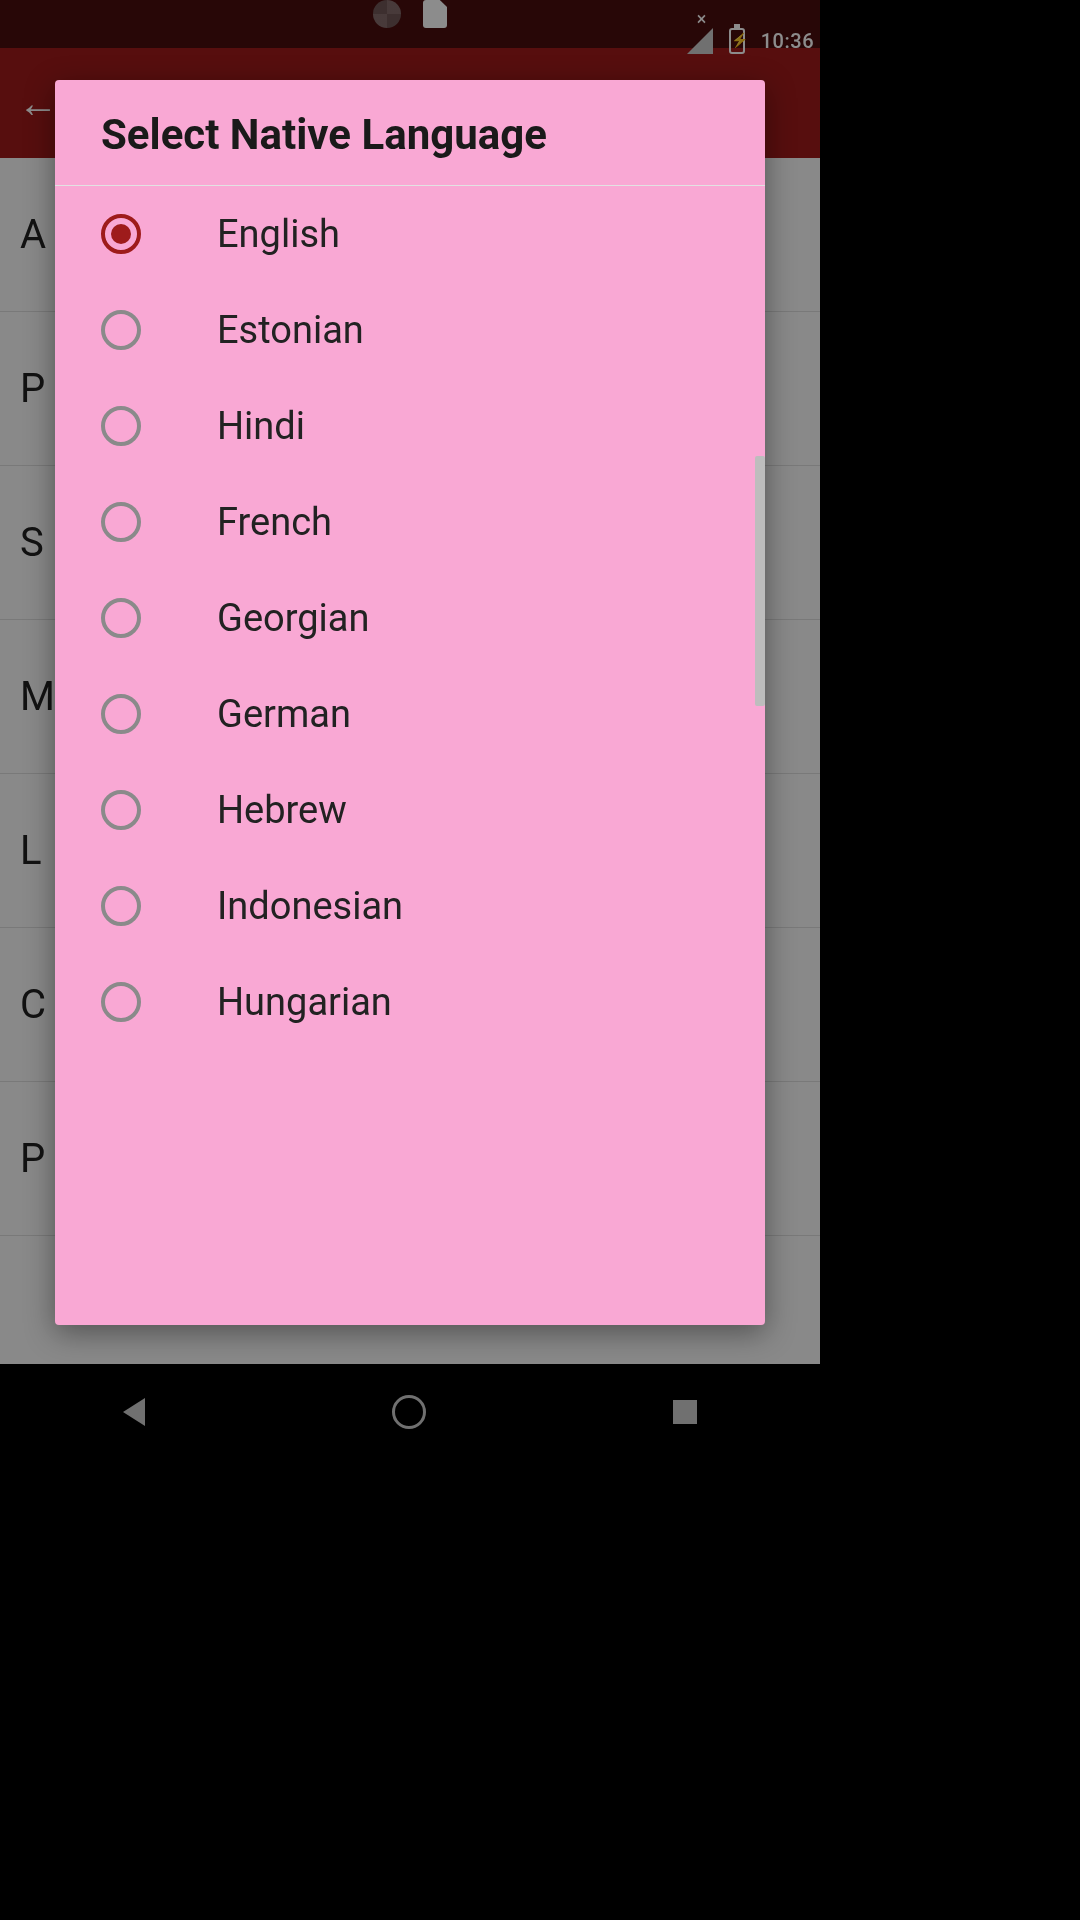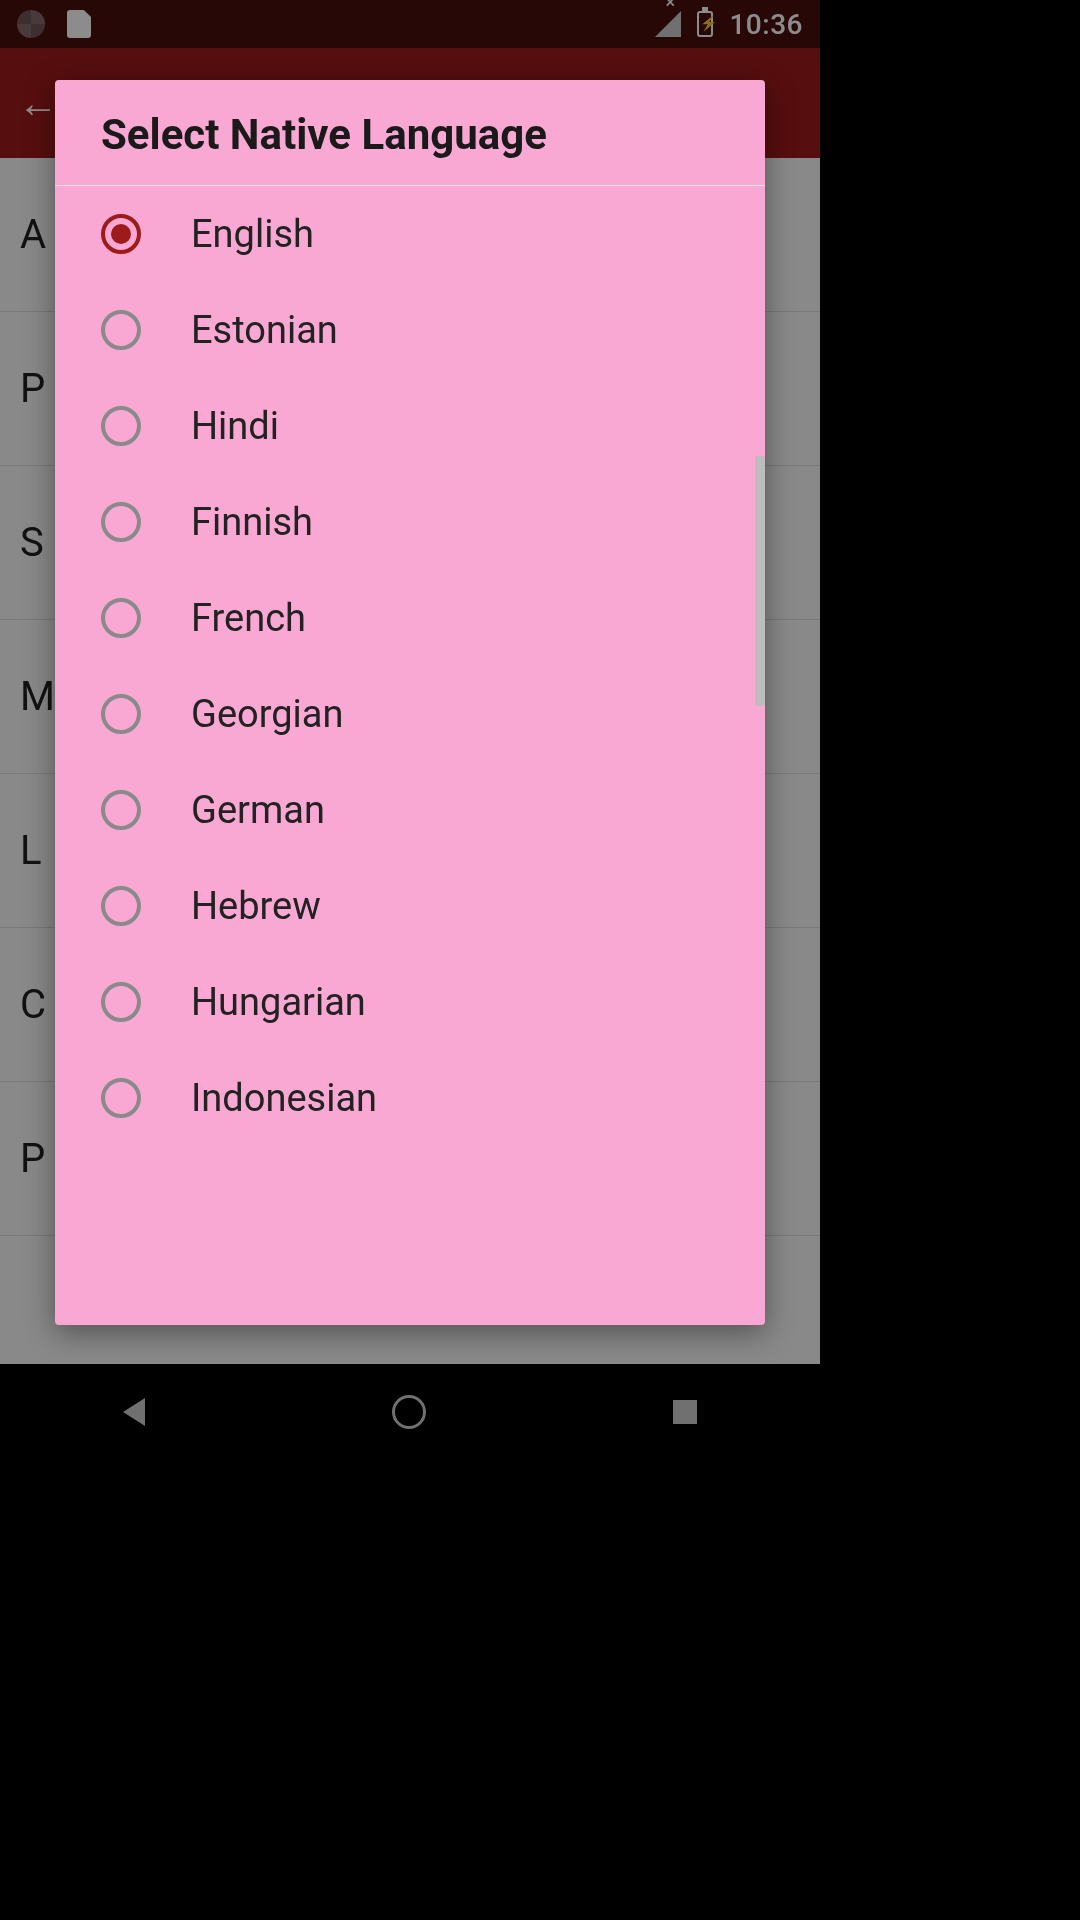--- a/index.html
+++ b/index.html
@@ -12,22 +12,23 @@
       background: #000;
     }
 
     
     .status-bar {
       height: 48px;
       background: #4a0d0d;
       display: flex;
       align-items: center;
       color: #fff;
-      font-size: 28px;
-      padding: 0 17px;
+      font-size: 20px;
+      padding: 0 6px;
+      flex-direction: column;
     }
     .status-bar .left-icons { display:flex; align-items:center; gap:22px; }
     .status-bar .right-icons { margin-left:auto; display:flex; align-items:center; gap:16px; }
     .status-bar .clock { font-weight:500; letter-spacing:0.5px; }
 
     .loader-icon {
       width:28px; height:28px; border-radius:50%;
       background: conic-gradient(#aaa 0 25%, #888 25% 50%, #aaa 50% 75%, #888 75% 100%);
       opacity:0.6;
     }
@@ -143,21 +144,21 @@
       transition:border-color .1s;
     }
     .radio .dot{
       width:20px;height:20px;border-radius:50%;background:transparent;
     }
     .option.selected .radio{ border-color:#9e1b1b; }
     .option.selected .radio .dot{ background:#9e1b1b; }
     .option-label{
       font-size:38px;
       color:#222;
-      margin-left:50px;
+      margin-left:76px;
     }
     .fake-scrollbar{
       position:absolute;
       right:0;
       top:270px;
       width:10px;
       height:250px;
       background:#bdbdbd;
       border-radius:2px;
     }
@@ -222,26 +223,20 @@
         <div class="option">
           <span class="radio">
             <span class="dot"></span>
           </span>
           <span class="option-label">Hindi</span>
         </div>
         <div class="option">
           <span class="radio">
             <span class="dot"></span>
           </span>
-          <span class="option-label">Finnish</span>
-        </div>
-        <div class="option">
-          <span class="radio">
-            <span class="dot"></span>
-          </span>
           <span class="option-label">French</span>
         </div>
         <div class="option">
           <span class="radio">
             <span class="dot"></span>
           </span>
           <span class="option-label">Georgian</span>
         </div>
         <div class="option">
           <span class="radio">
@@ -252,24 +247,24 @@
         <div class="option">
           <span class="radio">
             <span class="dot"></span>
           </span>
           <span class="option-label">Hebrew</span>
         </div>
         <div class="option">
           <span class="radio">
             <span class="dot"></span>
           </span>
+          <span class="option-label">Indonesian</span>
+        </div>
+        <div class="option">
+          <span class="radio">
+            <span class="dot"></span>
+          </span>
           <span class="option-label">Hungarian</span>
         </div>
-        <div class="option">
-          <span class="radio">
-            <span class="dot"></span>
-          </span>
-          <span class="option-label">Indonesian</span>
-        </div>
       </div>
   </div>
 
 </div>
 
 </body></html>

